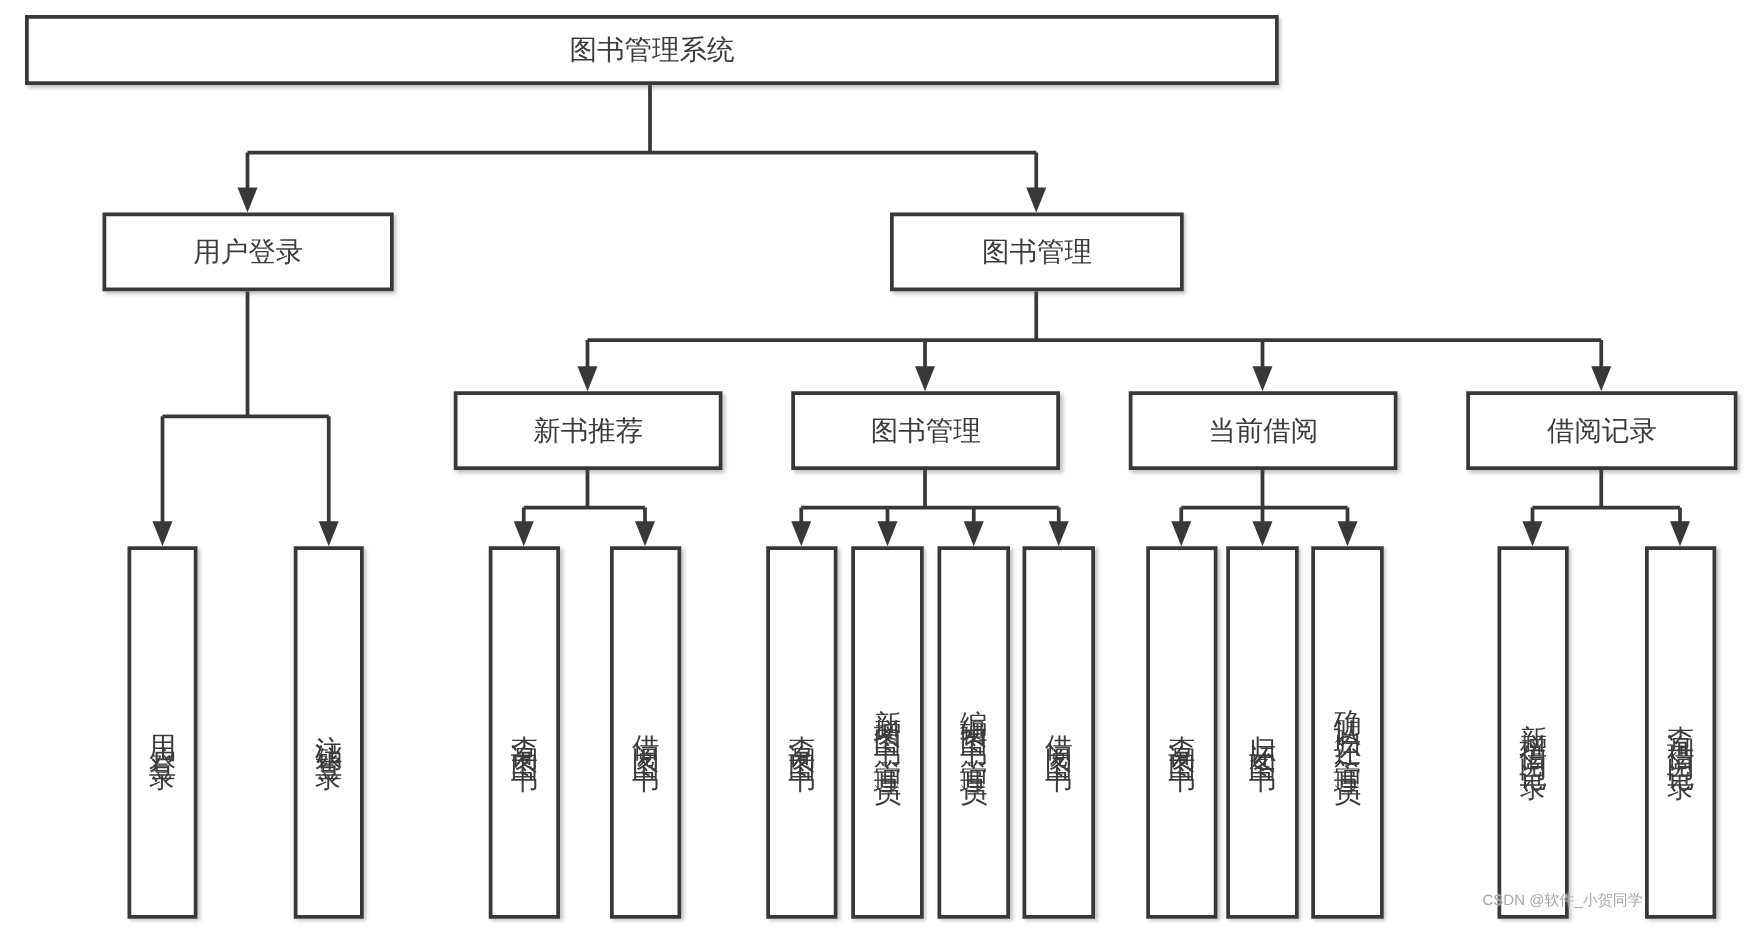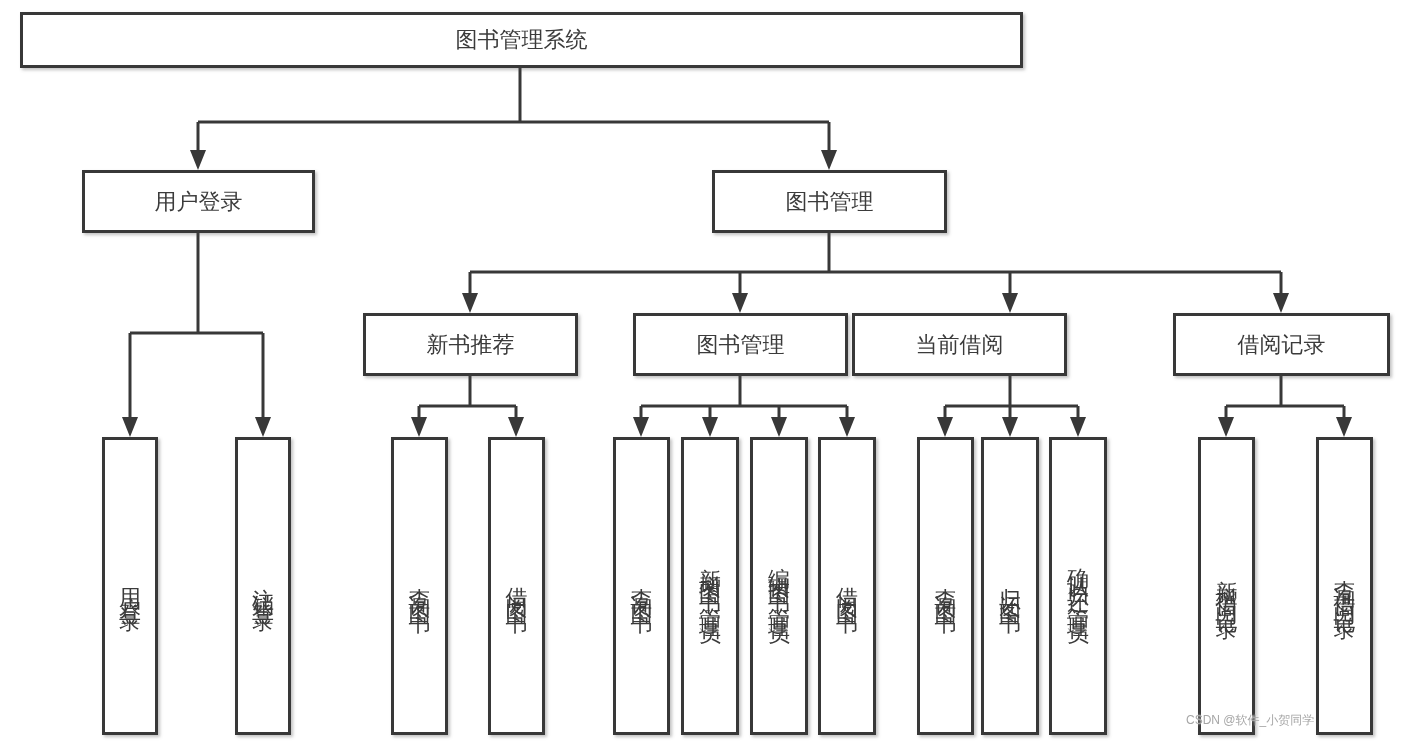--- a/index.html
+++ b/index.html
@@ -42,21 +42,21 @@
   }
   
   .n-root{left:20px;top:12px;width:1003px;height:56px;}
   
   .n-userlogin{left:82px;top:170px;width:233px;height:63px;}
   .n-bookmgmt{left:712px;top:170px;width:235px;height:63px;}
   
   .n-l3{top:313px;height:63px;width:215px;}
   .n-newbooks{left:363px;}
   .n-borrow{left:633px;}
-  .n-current{left:852px;}
+  .n-current{left:903px;}
   .n-records{left:1173px;width:217px;}
   
   .leaf{top:437px;height:298px;}
   .lf-a1{left:102px;width:56px;}
   .lf-a2{left:235px;width:56px;}
   .lf-b1{left:391px;width:57px;}
   .lf-b2{left:488px;width:57px;}
   .lf-c1{left:613px;width:57px;}
   .lf-c2{left:681px;width:58px;}
   .lf-c3{left:750px;width:58px;}

